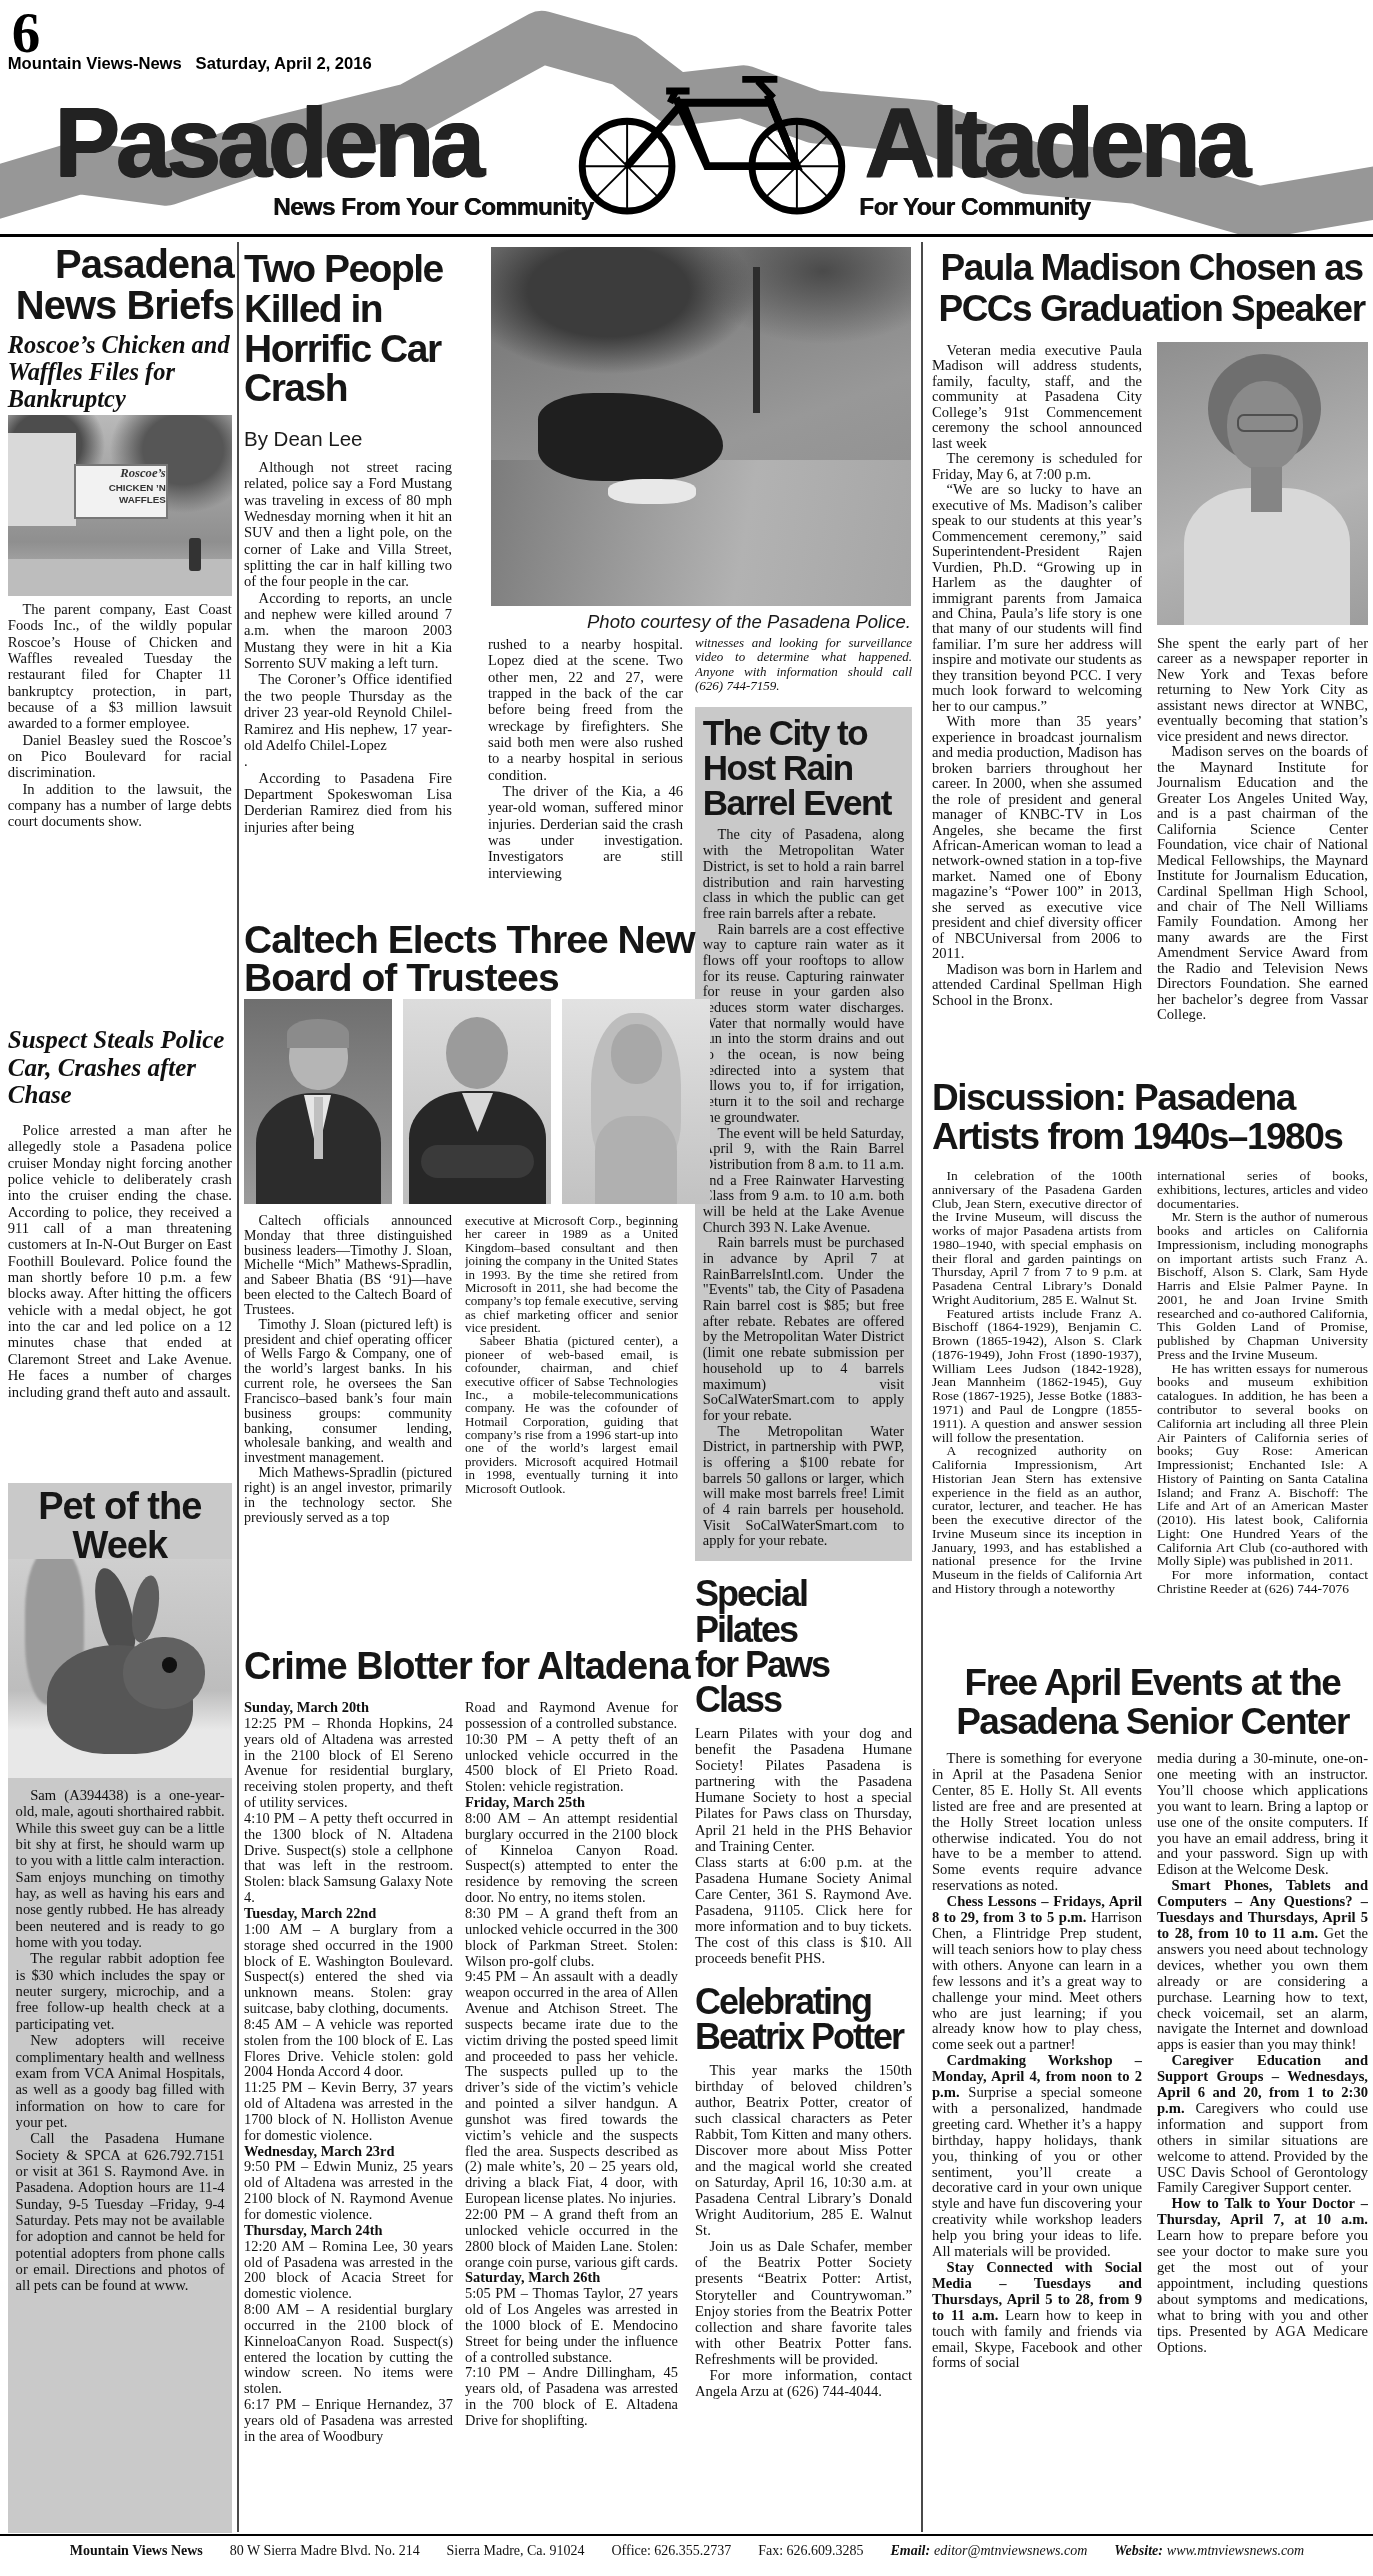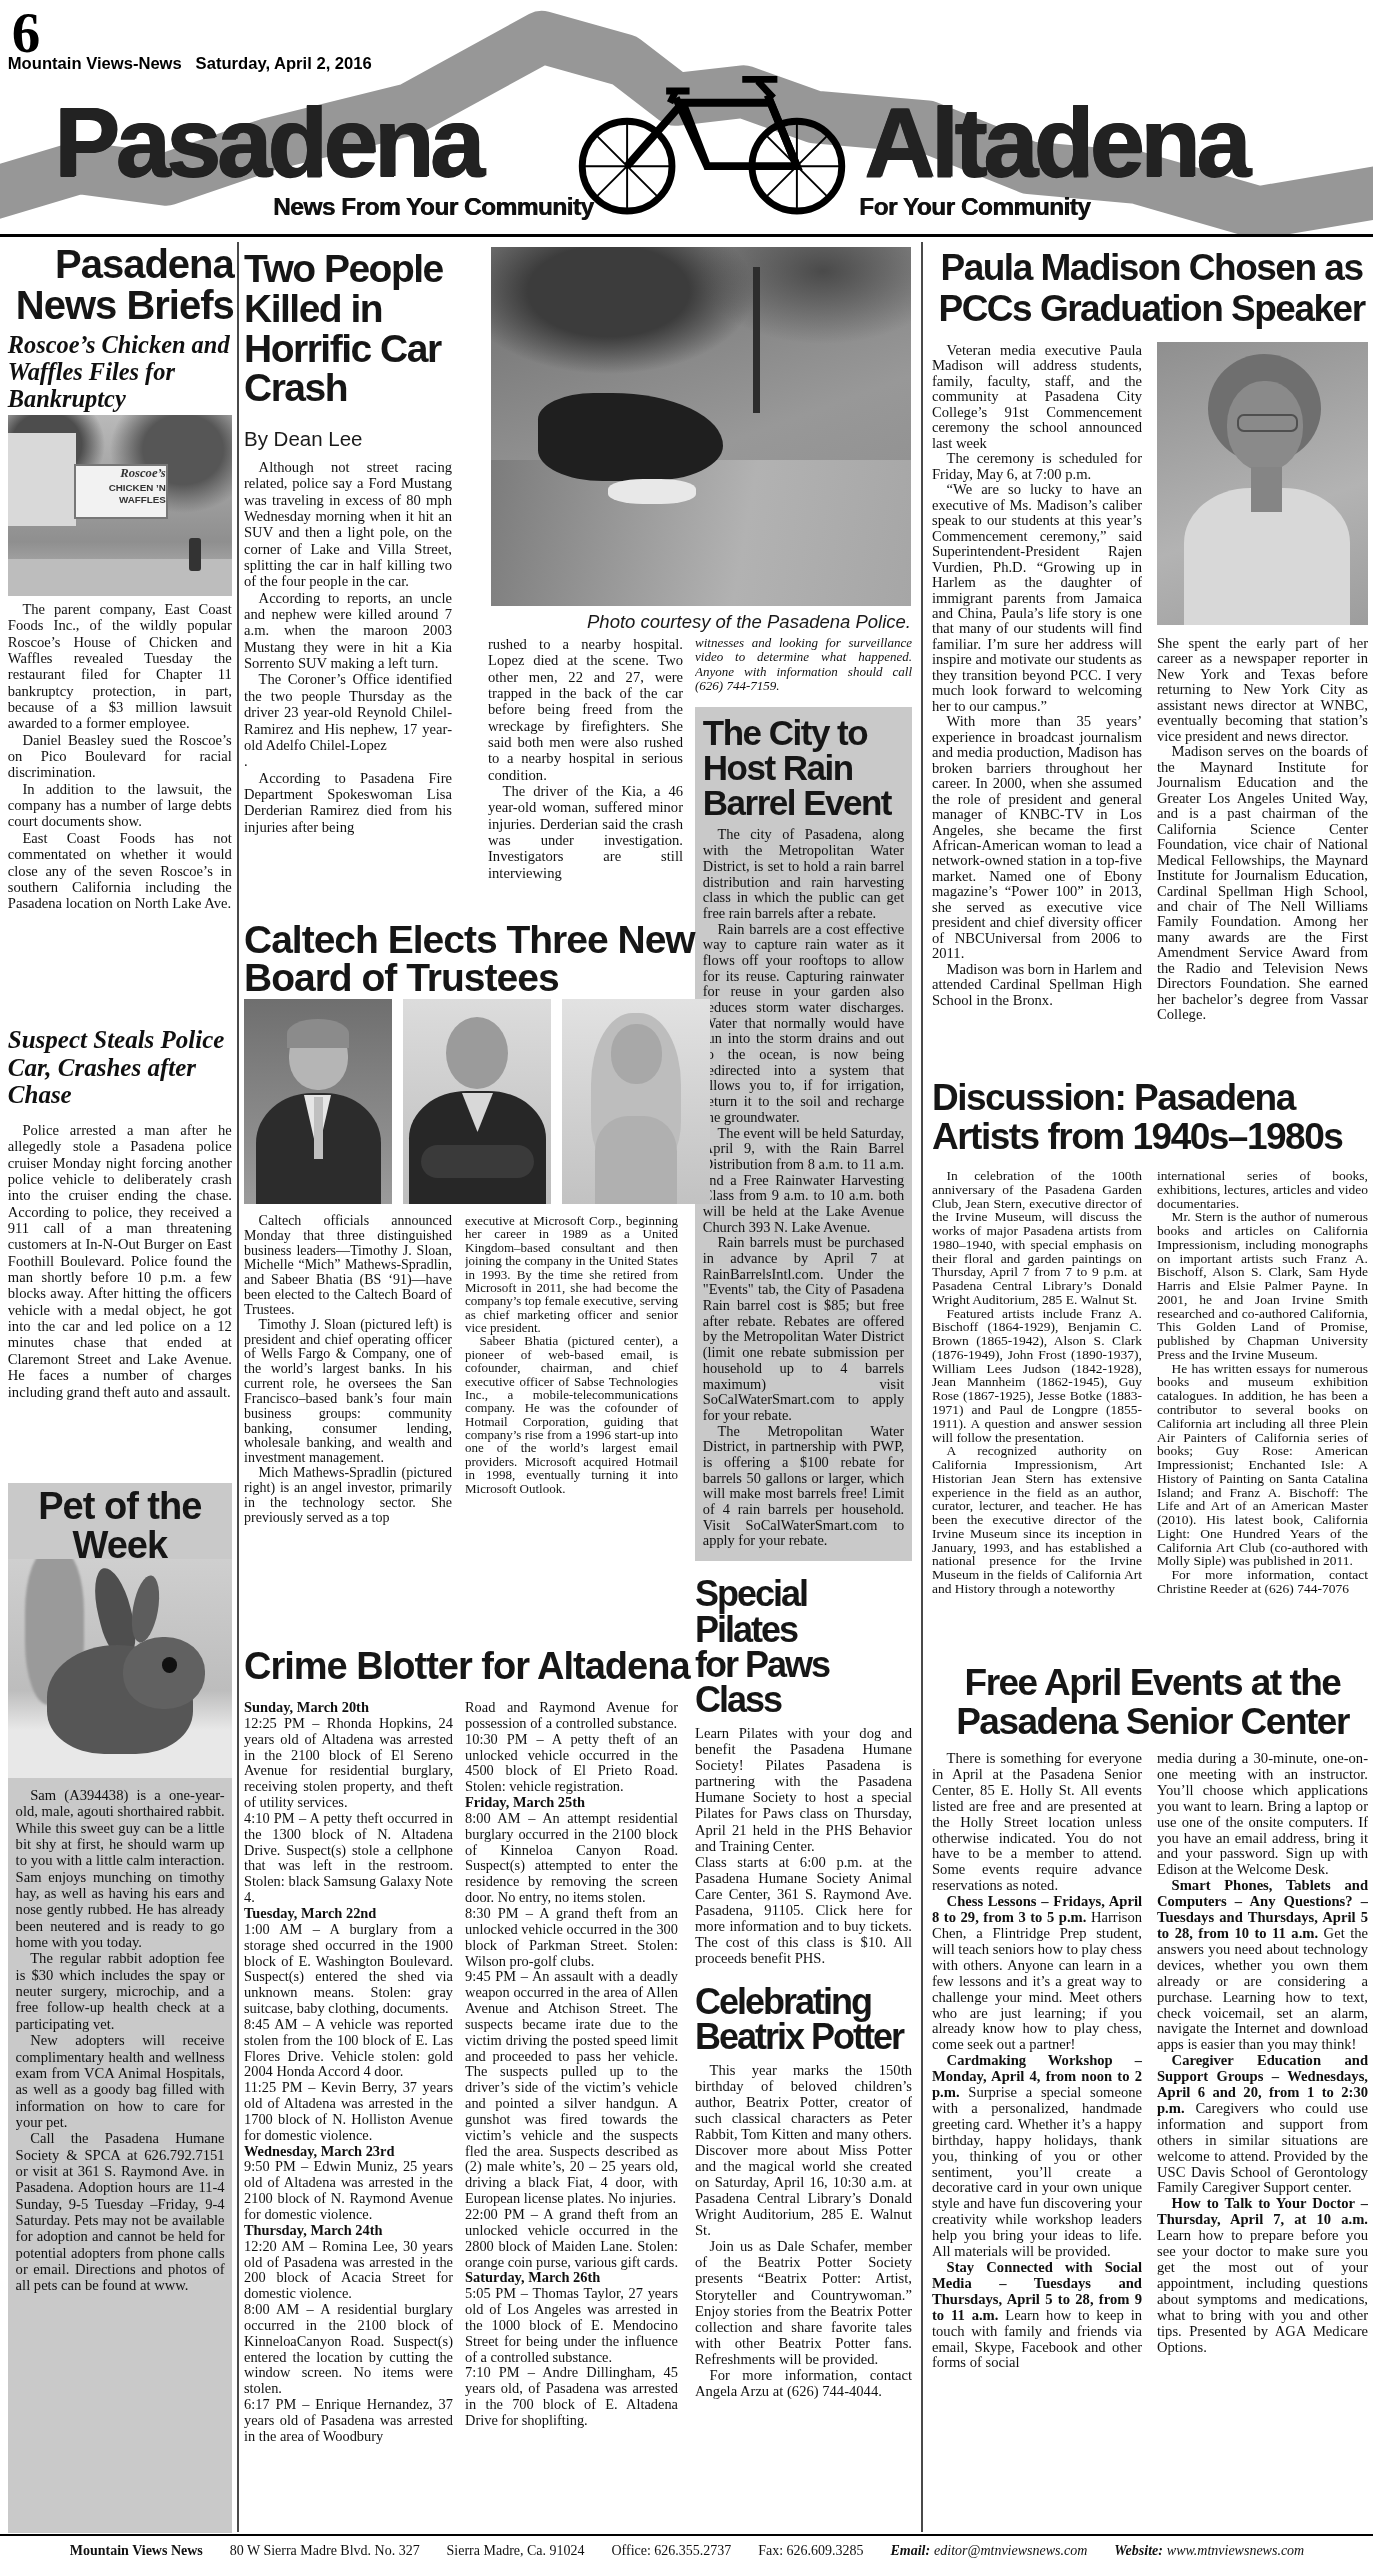--- a/index.html
+++ b/index.html
@@ -90,21 +90,20 @@
       <div class="shape" style="left:66px;top:49px;width:90px;height:51px;background:#f2f2f2;border:2px solid #777;text-align:right;font-family:'Liberation Sans',sans-serif;color:#333;">
         <div style="font-family:'Liberation Serif',serif;font-style:italic;font-weight:bold;font-size:12.7px;line-height:15.6px;">Roscoe’s</div>
         <div style="font-weight:bold;font-size:9.8px;line-height:12.7px;">CHICKEN ’N</div>
         <div style="font-weight:bold;font-size:9.8px;line-height:12.7px;">WAFFLES</div>
       </div>
     </div>
     <div class="col" style="left:7.8px;top:601px;width:224px;height:420px;font-size:14.6px;line-height:1.12;">
         <p>The parent company, East Coast Foods Inc., of the wildly popular Roscoe’s House of Chicken and Waffles revealed Tuesday the restaurant filed for Chapter 11 bankruptcy protection, in part, because of a $3 million lawsuit awarded to a former employee.</p>
         <p>Daniel Beasley sued the Roscoe’s on Pico Boulevard for racial discrimination.</p>
         <p>In addition to the lawsuit, the company has a number of large debts court documents show.</p>
-        <p>East Coast Foods has not commentated on whether it would close any of the seven Roscoe’s in southern California including the Pasadena location on North Lake Ave.</p>
       </div>
     <h2 class="sh" style="left:7.8px;top:1026px;width:226px;font-size:25px;margin:0;">Suspect Steals Police Car, Crashes after Chase</h2>
     <div class="col" style="left:7.8px;top:1122px;width:224px;height:351px;font-size:14.6px;line-height:1.12;">
         <p>Police arrested a man after he allegedly stole a Pasadena police cruiser Monday night forcing another police vehicle to deliberately crash into the cruiser ending the chase. According to police, they received a 911 call of a man threatening customers at In-N-Out Burger on East Foothill Boulevard.  Police found the man shortly before 10 p.m. a few blocks away. After hitting the officers vehicle with a medal object, he got into the car and led police on a 12 minutes chase that ended at Claremont Street and Lake Avenue. He faces a number of charges including grand theft auto and assault.</p>
       </div>
   </section>
 
   <section>
     <div class="abs graybox" style="left:7.8px;top:1483px;width:224px;height:1050px;">
       <h1 class="hl" style="left:0;top:3.9px;width:224px;font-size:38px;text-align:center;margin:0;position:absolute;">Pet of the Week</h1>
@@ -309,21 +308,21 @@
     <div class="col" style="left:1157px;top:1751px;width:211px;height:781px;font-size:14.6px;line-height:1.09;">
         <p class="noind">media during a 30-minute, one-on-one meeting with an instructor. You’ll choose which applications you want to learn. Bring a laptop or use one of the onsite computers. If you have an email address, bring it and your password. Sign up with Edison at the Welcome Desk.</p>
         <p><b>Smart Phones, Tablets and Computers – Any Questions? – Tuesdays and Thursdays, April 5 to 28, from 10 to 11 a.m.</b> Get the answers you need about technology devices, whether you own them already or are considering a purchase. Learning how to text, check voicemail, set an alarm, navigate the Internet and download apps is easier than you may think!</p>
         <p><b>Caregiver Education and Support Groups – Wednesdays, April 6 and 20, from 1 to 2:30 p.m.</b> Caregivers who could use information and support from others in similar situations are welcome to attend. Provided by the USC Davis School of Gerontology Family Caregiver Support center.</p>
         <p><b>How to Talk to Your Doctor – Thursday, April 7, at 10 a.m.</b> Learn how to prepare before you see your doctor to make sure you get the most out of your appointment, including questions about symptoms and medications, what to bring with you and other tips. Presented by AGA Medicare Options.</p>
       </div>
   </section>
 
   <div class="footer">
     <span class="f-b">Mountain Views News</span>
-    <span>80 W Sierra Madre Blvd. No. 327</span>
+    <span>80 W Sierra Madre Blvd. No. 214</span>
     <span>Sierra Madre, Ca. 91024</span>
     <span>Office: 626.355.2737</span>
     <span>Fax: 626.609.3285</span>
     <span class="f-bi" style="margin-right:3.9px;">Email:</span><span class="f-i" style="margin-left:0;">editor@mtnviewsnews.com</span>
     <span class="f-bi" style="margin-right:3.9px;">Website:</span><span class="f-i" style="margin-left:0;">www.mtnviewsnews.com</span>
   </div>
 
 </div>
 
 

